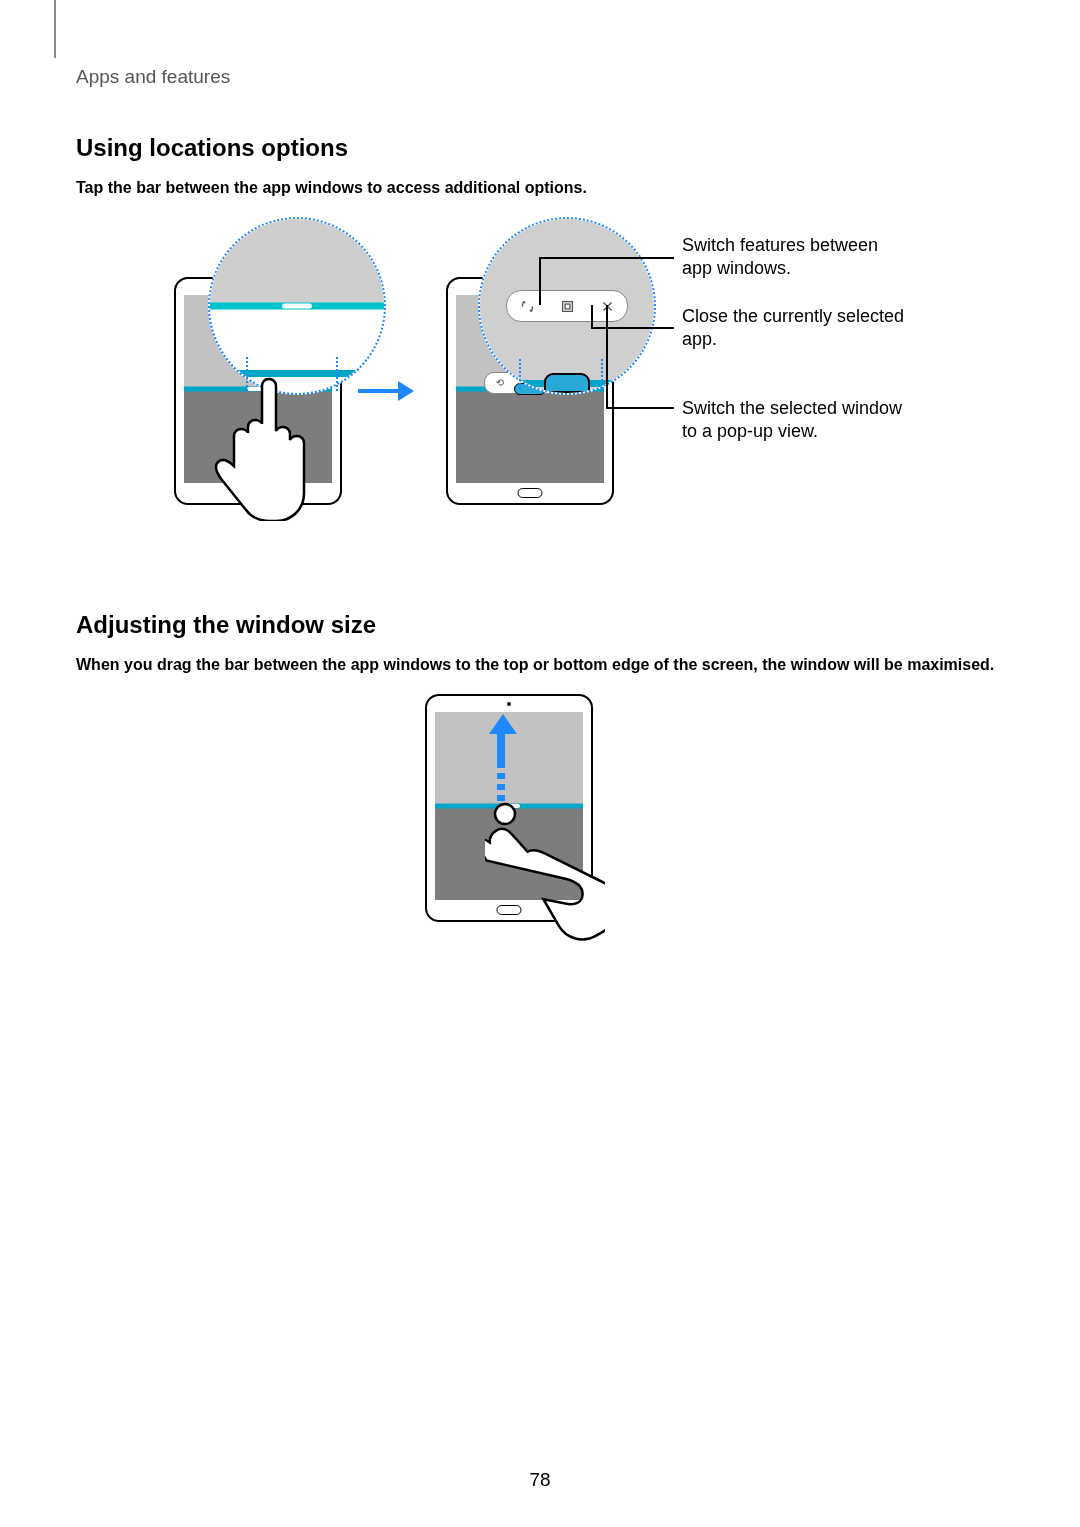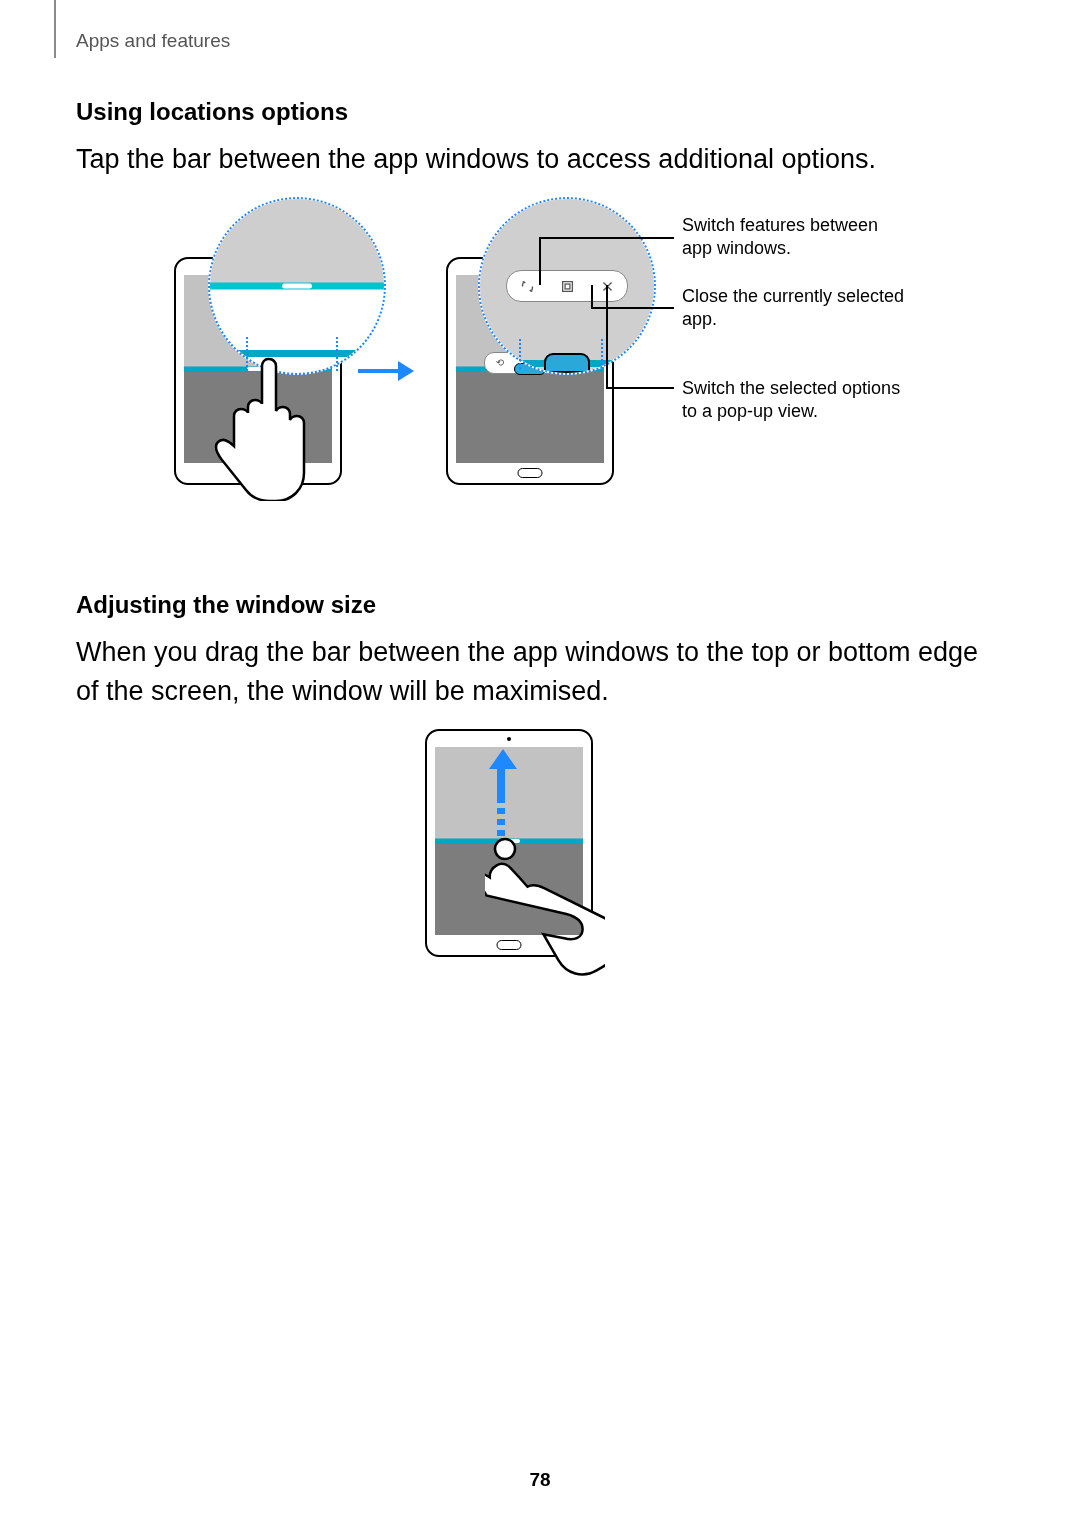--- a/index.html
+++ b/index.html
@@ -7,21 +7,21 @@
     padding: 0;
     font-family: Arial, Helvetica, sans-serif;
     background: #fff;
     width: 1080px;
     height: 1527px;
     position: relative;
     color: #000;
   }
   .page {
     box-sizing: border-box;
-    padding: 30px 76px 40px 76px;
+    padding: 66px 76px 40px 76px;
     position: relative;
     height: 100%;
   }
   .tab-mark {
     position: absolute;
     left: 54px;
     top: 0;
     width: 2px;
     height: 58px;
     background: #8b8a8a;
@@ -30,32 +30,32 @@
     font-size: 19px;
     color: #555;
     margin: 0 0 46px 0;
   }
   h2.section-head {
     font-size: 24px;
     font-weight: bold;
     margin: 0 0 14px 0;
   }
   p.body {
-    font-size: 27px;
+    font-size: 16px;
     margin: 0 0 18px 0;
     line-height: 1.45;
+    font-weight: bold;
   }
   .page-number {
     position: absolute;
     bottom: 36px;
     left: 0;
     width: 100%;
     text-align: center;
     font-size: 19px;
-    font-weight: bold;
   }
 
   
   .fig1 {
     position: relative;
     width: 870px;
     height: 370px;
     margin: 0 0 10px 50px;
   }
 
@@ -371,21 +371,21 @@
     <div class="callout-line" style="left:413px; top:40px; width:135px;"></div>
 
     <div class="callout-lineV" style="left:465px; top:88px; height:22px;"></div>
     <div class="callout-line" style="left:465px; top:110px; width:83px;"></div>
 
     <div class="callout-lineV" style="left:480px; top:88px; height:102px;"></div>
     <div class="callout-line" style="left:480px; top:190px; width:68px;"></div>
 
     <div class="annot" style="left:556px; top:17px;">Switch features between app windows.</div>
     <div class="annot" style="left:556px; top:88px;">Close the currently selected app.</div>
-    <div class="annot" style="left:556px; top:180px;">Switch the selected options to a pop-up view.</div>
+    <div class="annot" style="left:556px; top:180px;">Switch the selected window to a pop-up view.</div>
   </div>
 
   <h2 class="section-head" style="margin-top:24px;">Adjusting the window size</h2>
   <p class="body">When you drag the bar between the app windows to the top or bottom edge of the screen, the window will be maximised.</p>
 
   <div class="fig2">
     <div class="tablet">
       <div class="camera"></div>
       <div class="screen">
         <div class="pane-top"></div>

